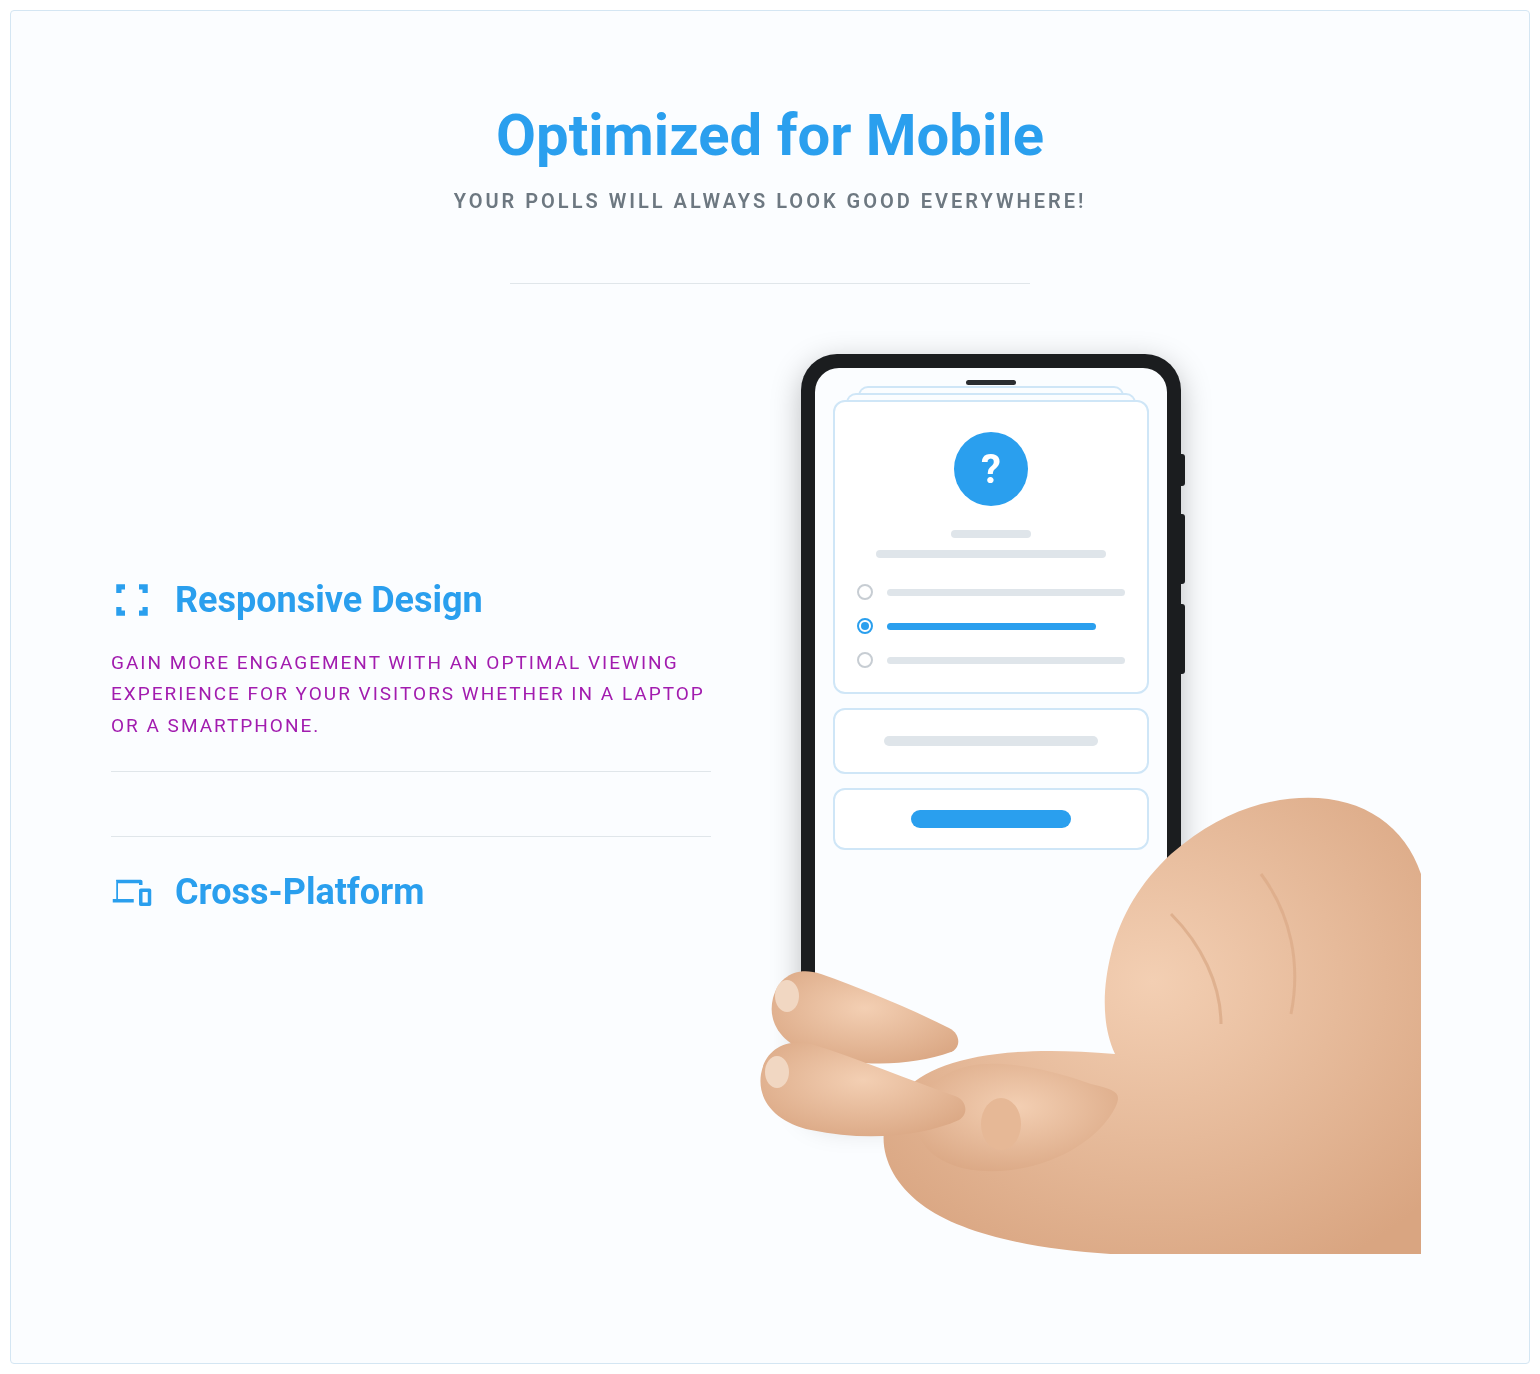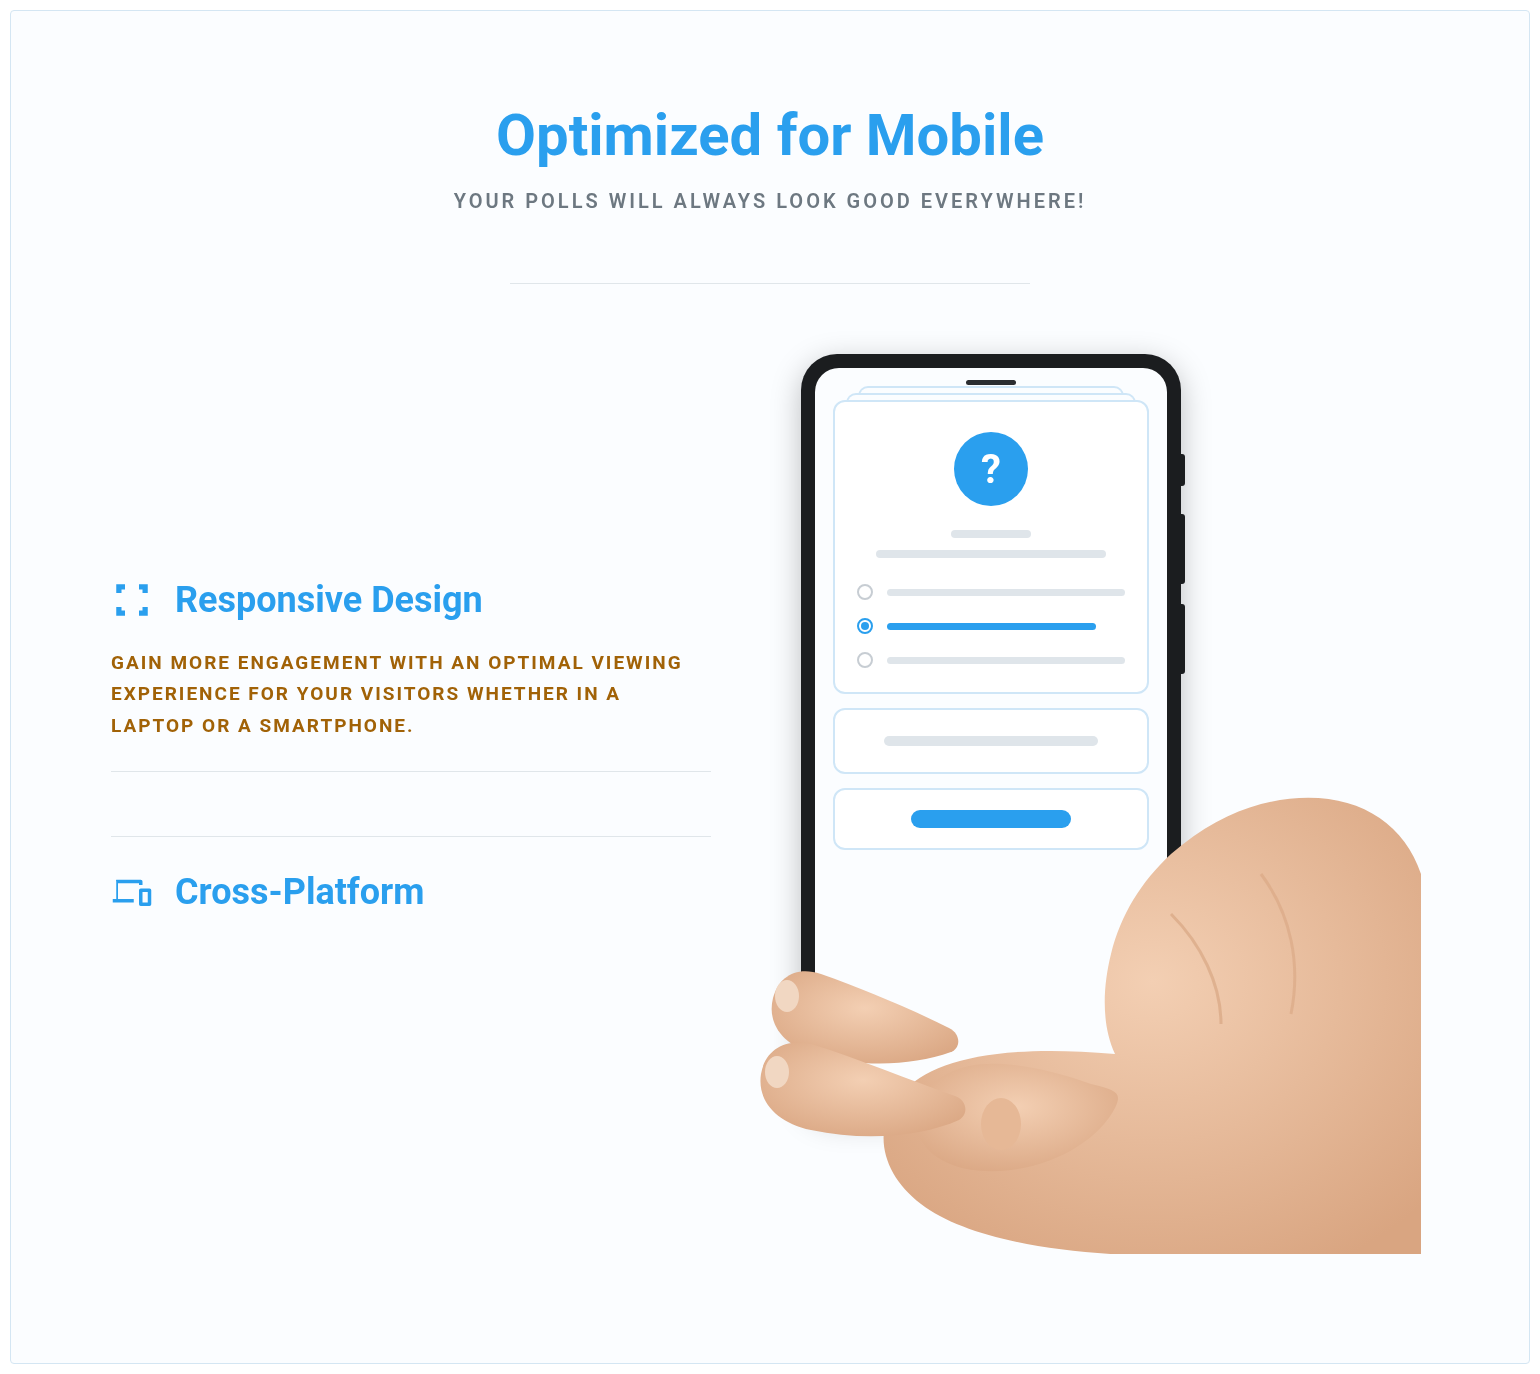--- a/index.html
+++ b/index.html
@@ -65,24 +65,24 @@
     height: 42px;
     color: #2a9fee;
     flex: 0 0 42px;
     display: flex;
     align-items: center;
     justify-content: center;
   }
   .feature-icon svg { width: 100%; height: 100%; }
   .feature-desc {
     font-size: 19px;
-    font-weight: 700;
+    font-weight: 400;
     letter-spacing: 2px;
     line-height: 1.65;
-    color: #a16207;
+    color: #a21caf;
     text-transform: uppercase;
   }
   .illustration {
     flex: 1;
     position: relative;
     height: 820px;
   }
   
   .phone {
     position: absolute;

